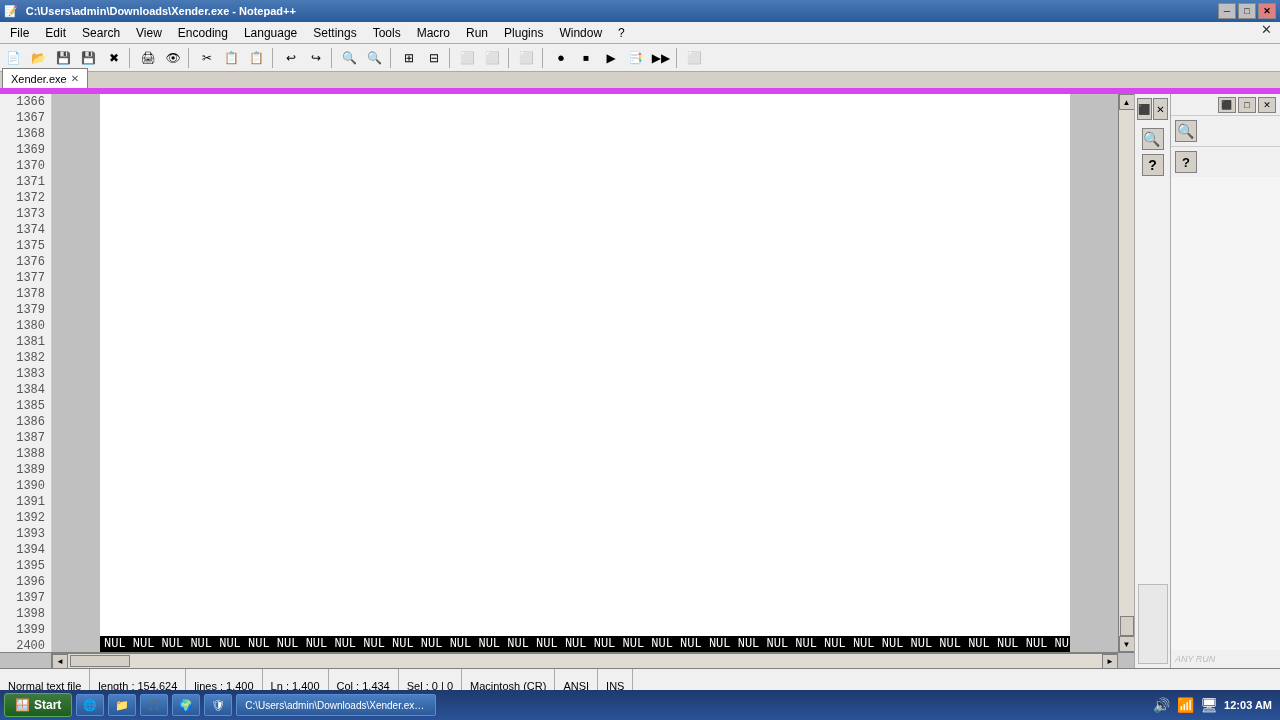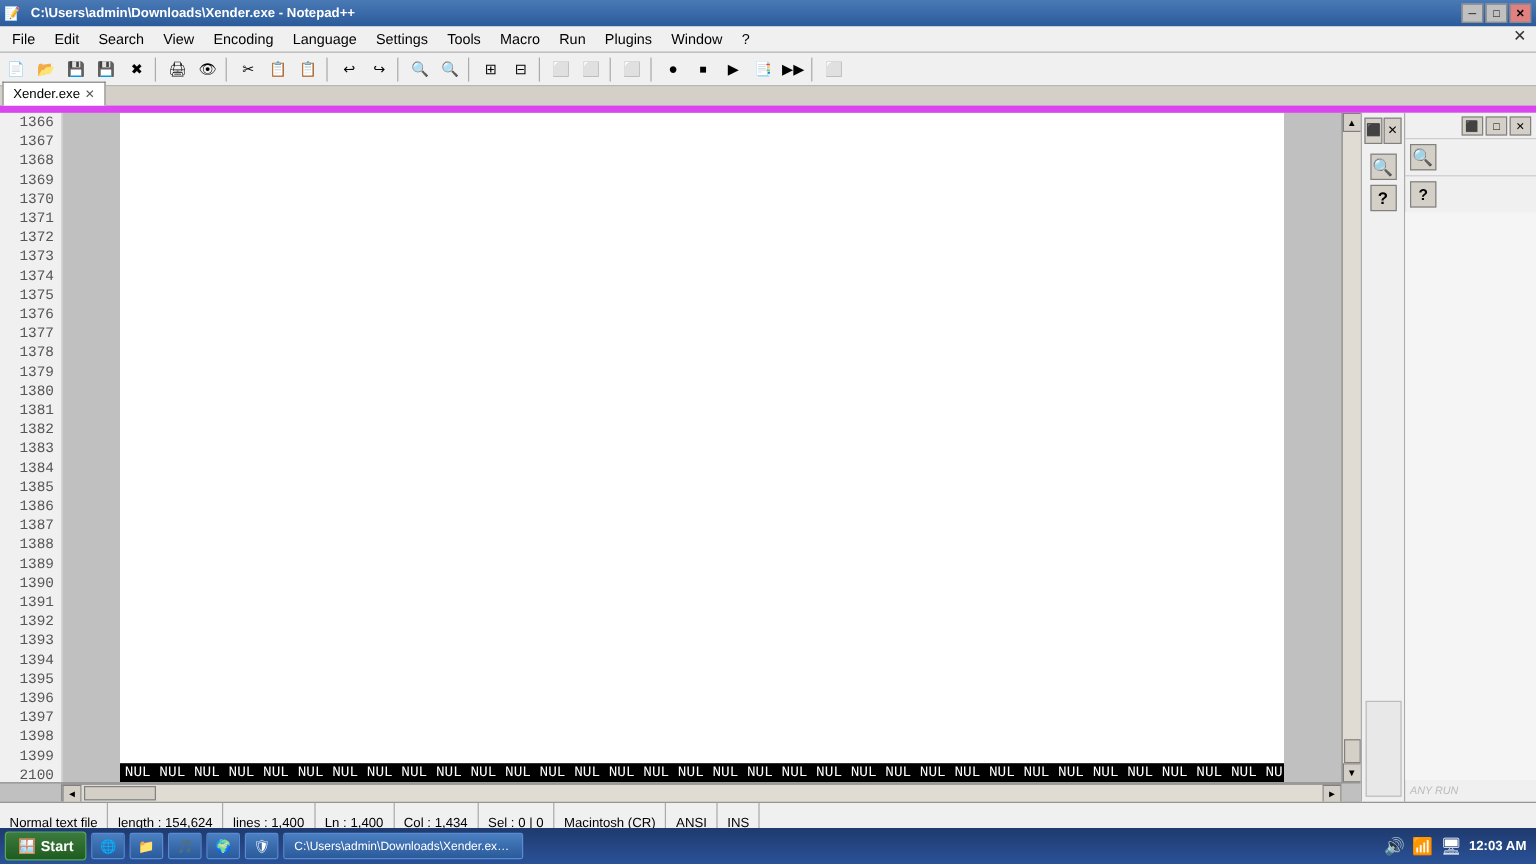--- a/index.html
+++ b/index.html
@@ -444,21 +444,21 @@
           <span class="line-num">1390</span>
           <span class="line-num">1391</span>
           <span class="line-num">1392</span>
           <span class="line-num">1393</span>
           <span class="line-num">1394</span>
           <span class="line-num">1395</span>
           <span class="line-num">1396</span>
           <span class="line-num">1397</span>
           <span class="line-num">1398</span>
           <span class="line-num">1399</span>
-          <span class="line-num">2100</span>
+          <span class="line-num">2400</span>
         </div>
 
       <div id="line-editor-wrap" style="display:flex; flex:1; flex-direction:column; overflow:hidden; background:white; position:relative;">
         <div id="editor-lines" style="flex:1; overflow:hidden; position:relative;">
 
         <div style="height: 16px; line-height: 16px; padding-left: 4px;"></div>
             <div style="height: 16px; line-height: 16px; padding-left: 4px;"></div>
             <div style="height: 16px; line-height: 16px; padding-left: 4px;"></div>
             <div style="height: 16px; line-height: 16px; padding-left: 4px;"></div>
             <div style="height: 16px; line-height: 16px; padding-left: 4px;"></div>

